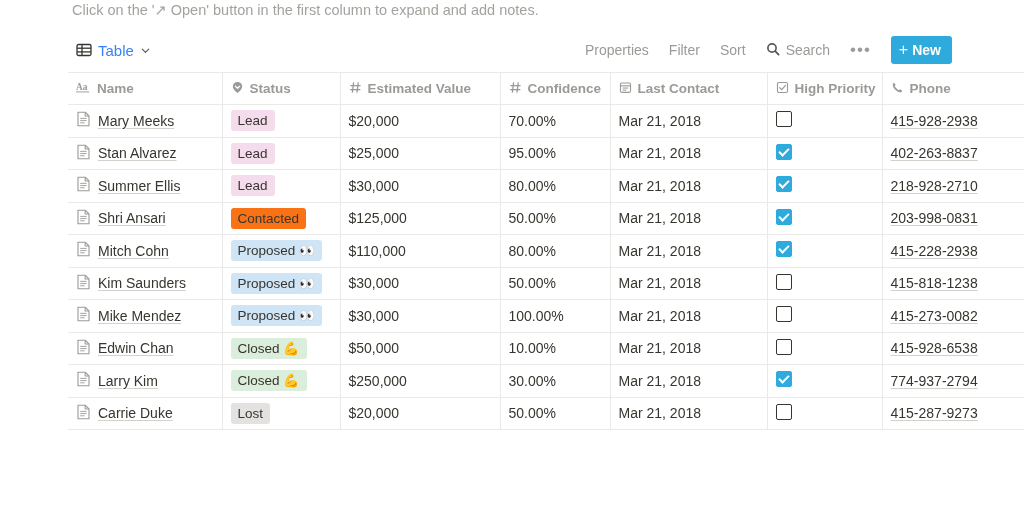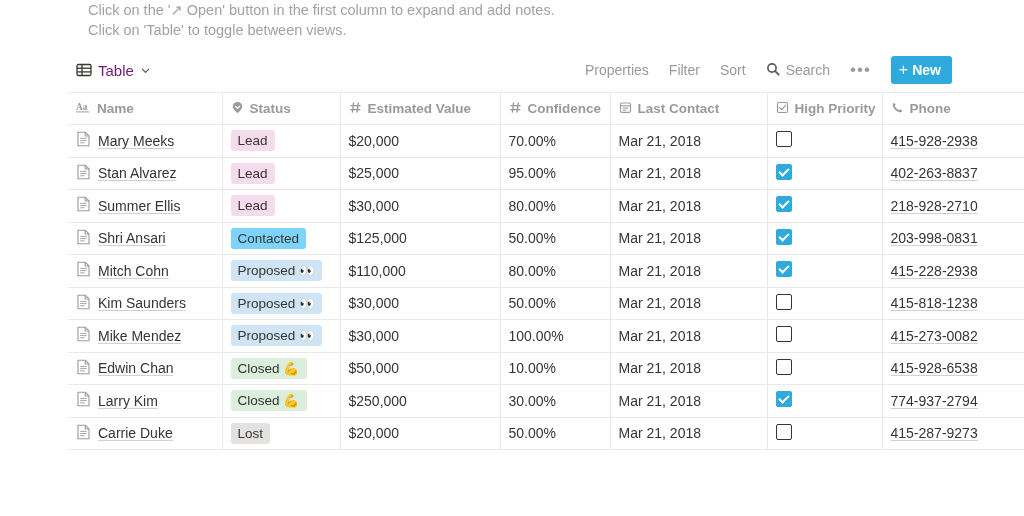--- a/index.html
+++ b/index.html
@@ -52,36 +52,36 @@
     line-height: 1;
   }
 
   
   .desc {
     padding-left: 72px;
     color: #a3a29e;
     font-size: 14.5px;
     line-height: 20px;
   }
-  .desc .line { display: block; white-space: pre; margin-left: 16px; }
+  .desc .line { display: block; white-space: pre; }
 
   
   .toolbar {
     display: flex;
     align-items: center;
     height: 44px;
     padding: 0 72px 0 72px;
     margin-top: 8px;
   }
   .view-tab {
     display: flex;
     align-items: center;
     gap: 6px;
     font-size: 15px;
-    color: #701a75;
+    color: #3b82f6;
     font-weight: 500;
     cursor: pointer;
     padding: 2px 4px;
     border-radius: 3px;
   }
   .view-tab svg { display: block; }
   .toolbar-spacer { flex: 1; }
   .toolbar-right {
     display: flex;
     align-items: center;
@@ -212,21 +212,20 @@
   .ico { display: inline-block; vertical-align: middle; }
 </style>
 </head>
 <body>
 
 <div class="page">
 
 
   <div class="desc">
     <span class="line">Click on the '↗ Open' button in the first column to expand and add notes.</span>
-    <span class="line">Click on 'Table' to toggle between views.</span>
   </div>
 
   <div class="toolbar">
 
     <div class="view-tab">
       <span class="ico">
         <svg width="16" height="16" viewBox="0 0 16 16">
           <rect x="1" y="2.5" width="14" height="11" rx="1.5" fill="none" stroke="#37352f" stroke-width="1.3"></rect>
           <line x1="1" y1="6.2" x2="15" y2="6.2" stroke="#37352f" stroke-width="1.3"></line>
           <line x1="1" y1="9.9" x2="15" y2="9.9" stroke="#37352f" stroke-width="1.3"></line>
@@ -434,21 +433,21 @@
                 <span class="ico"><svg width="15" height="16" viewBox="0 0 15 16">
                     <path d="M2 1.2 h7.2 L13 5 v9.8 H2 Z" fill="#ffffff" stroke="#9b9a97" stroke-width="1.1" stroke-linejoin="round"></path>
                     <path d="M9.2 1.2 V5 H13" fill="none" stroke="#9b9a97" stroke-width="1.1" stroke-linejoin="round"></path>
                     <line x1="4.2" y1="7.4" x2="10.6" y2="7.4" stroke="#9b9a97" stroke-width="0.9"></line>
                     <line x1="4.2" y1="9.6" x2="10.6" y2="9.6" stroke="#9b9a97" stroke-width="0.9"></line>
                     <line x1="4.2" y1="11.8" x2="8.6" y2="11.8" stroke="#9b9a97" stroke-width="0.9"></line>
                   </svg></span>
                 <span class="name-text">Shri Ansari</span>
               </div>
             </td>
-            <td><span class="tag" style="background: #7dd3fc;">
+            <td><span class="tag" style="background: #f97316;">
                 <span>Contacted</span>
               </span></td>
             <td class="num">$125,000</td>
             <td class="num">50.00%</td>
             <td>Mar 21, 2018</td>
             <td><span class="cb checked"></span></td>
             <td><span class="phone">203-998-0831</span></td>
           </tr>
           <tr>
             <td>

